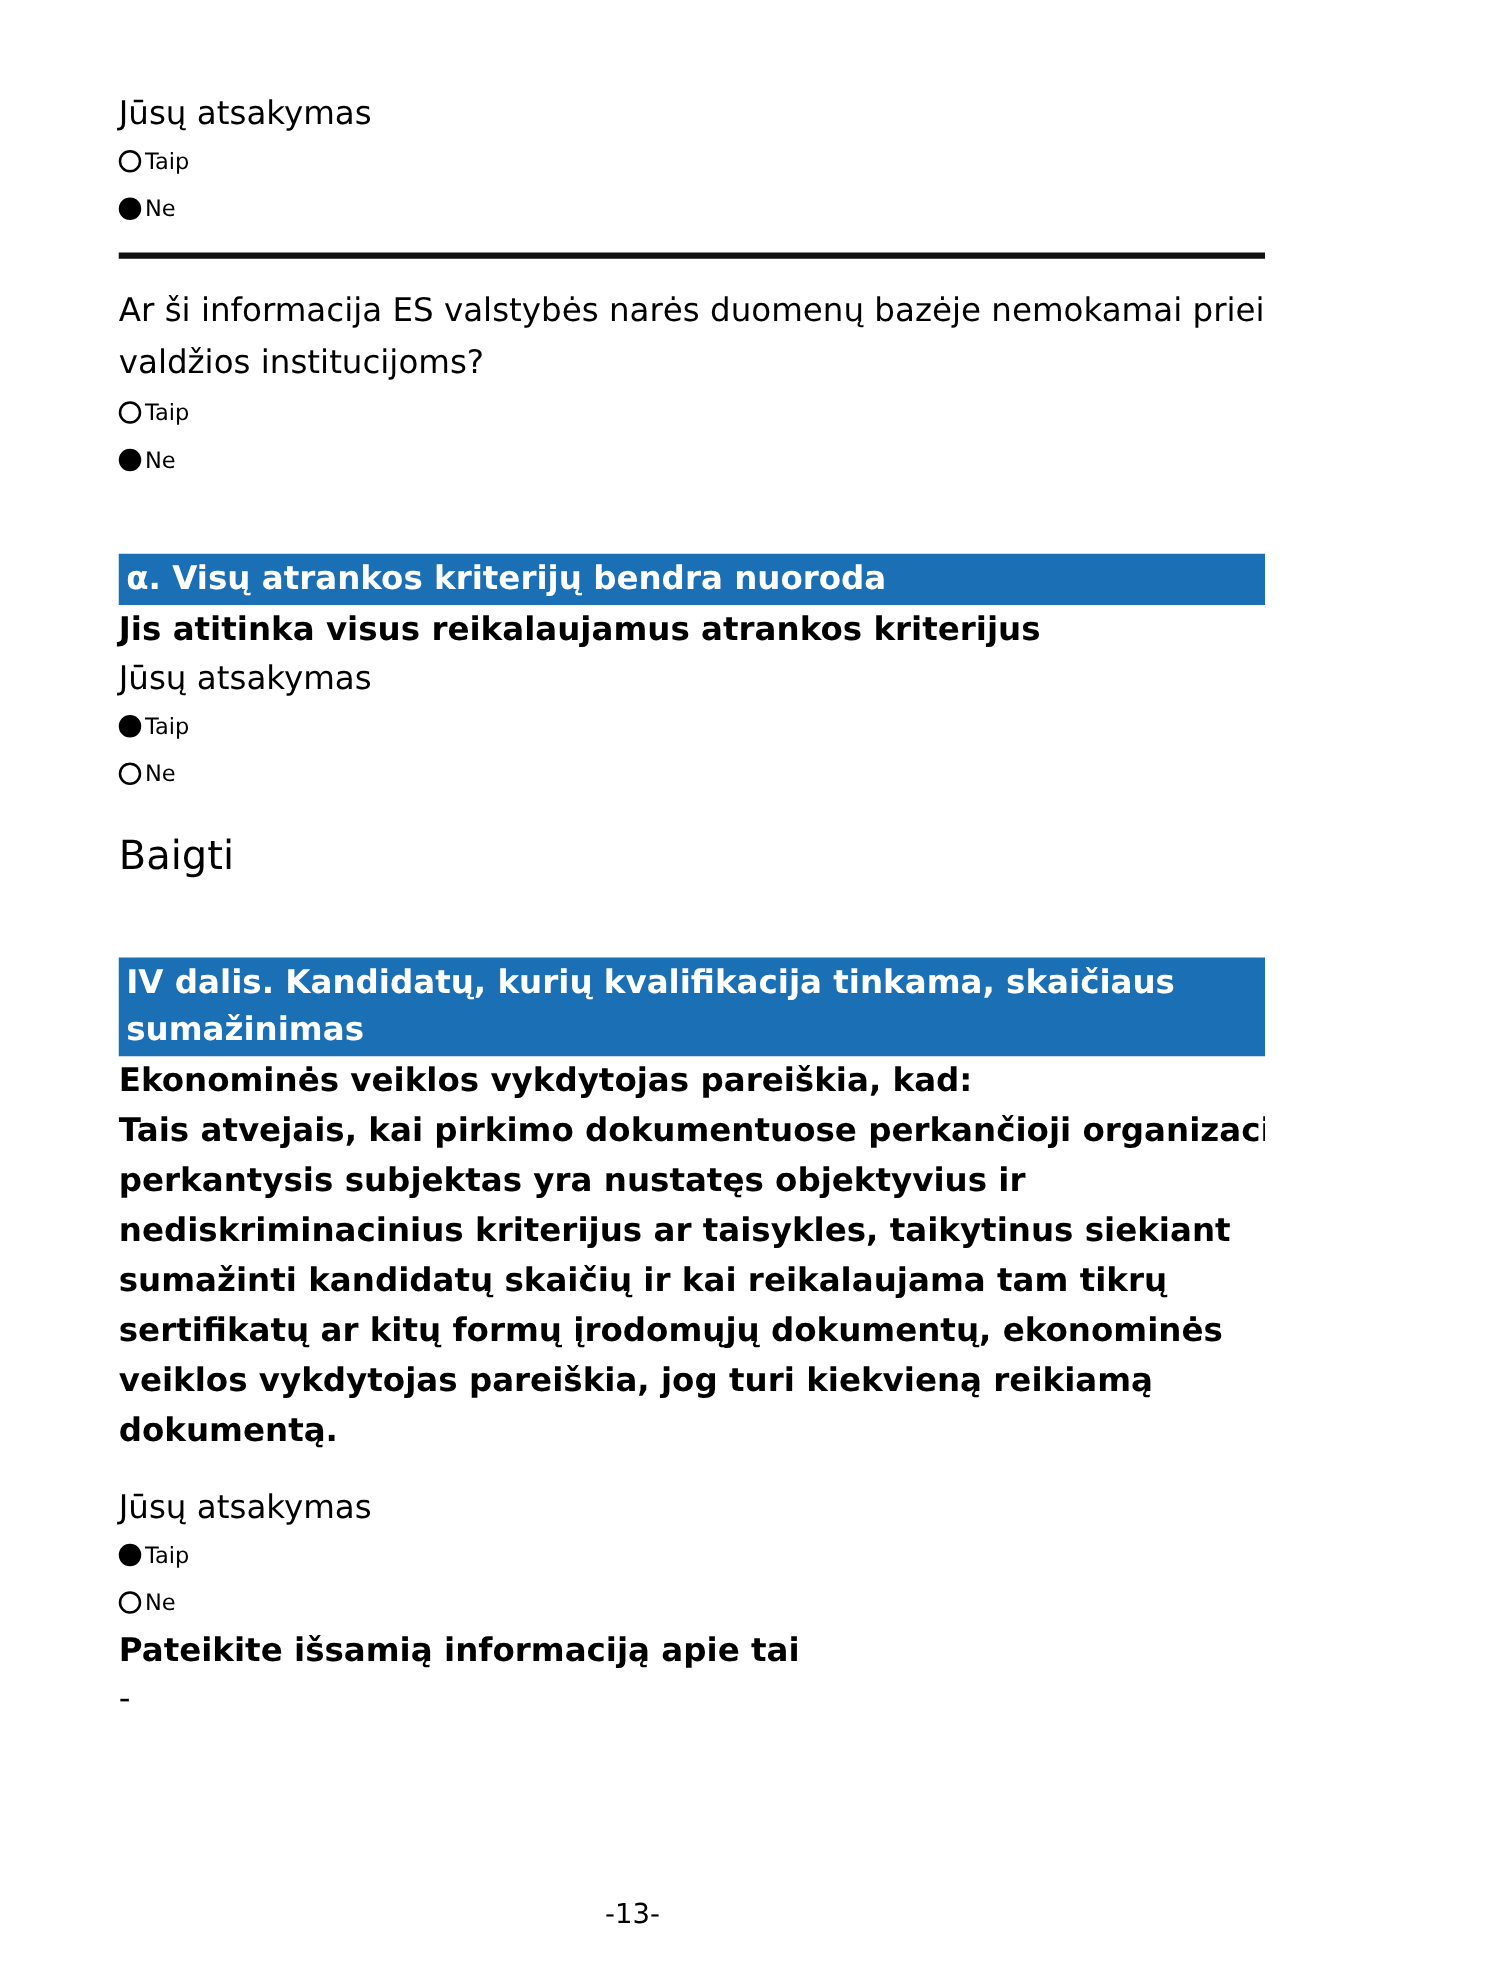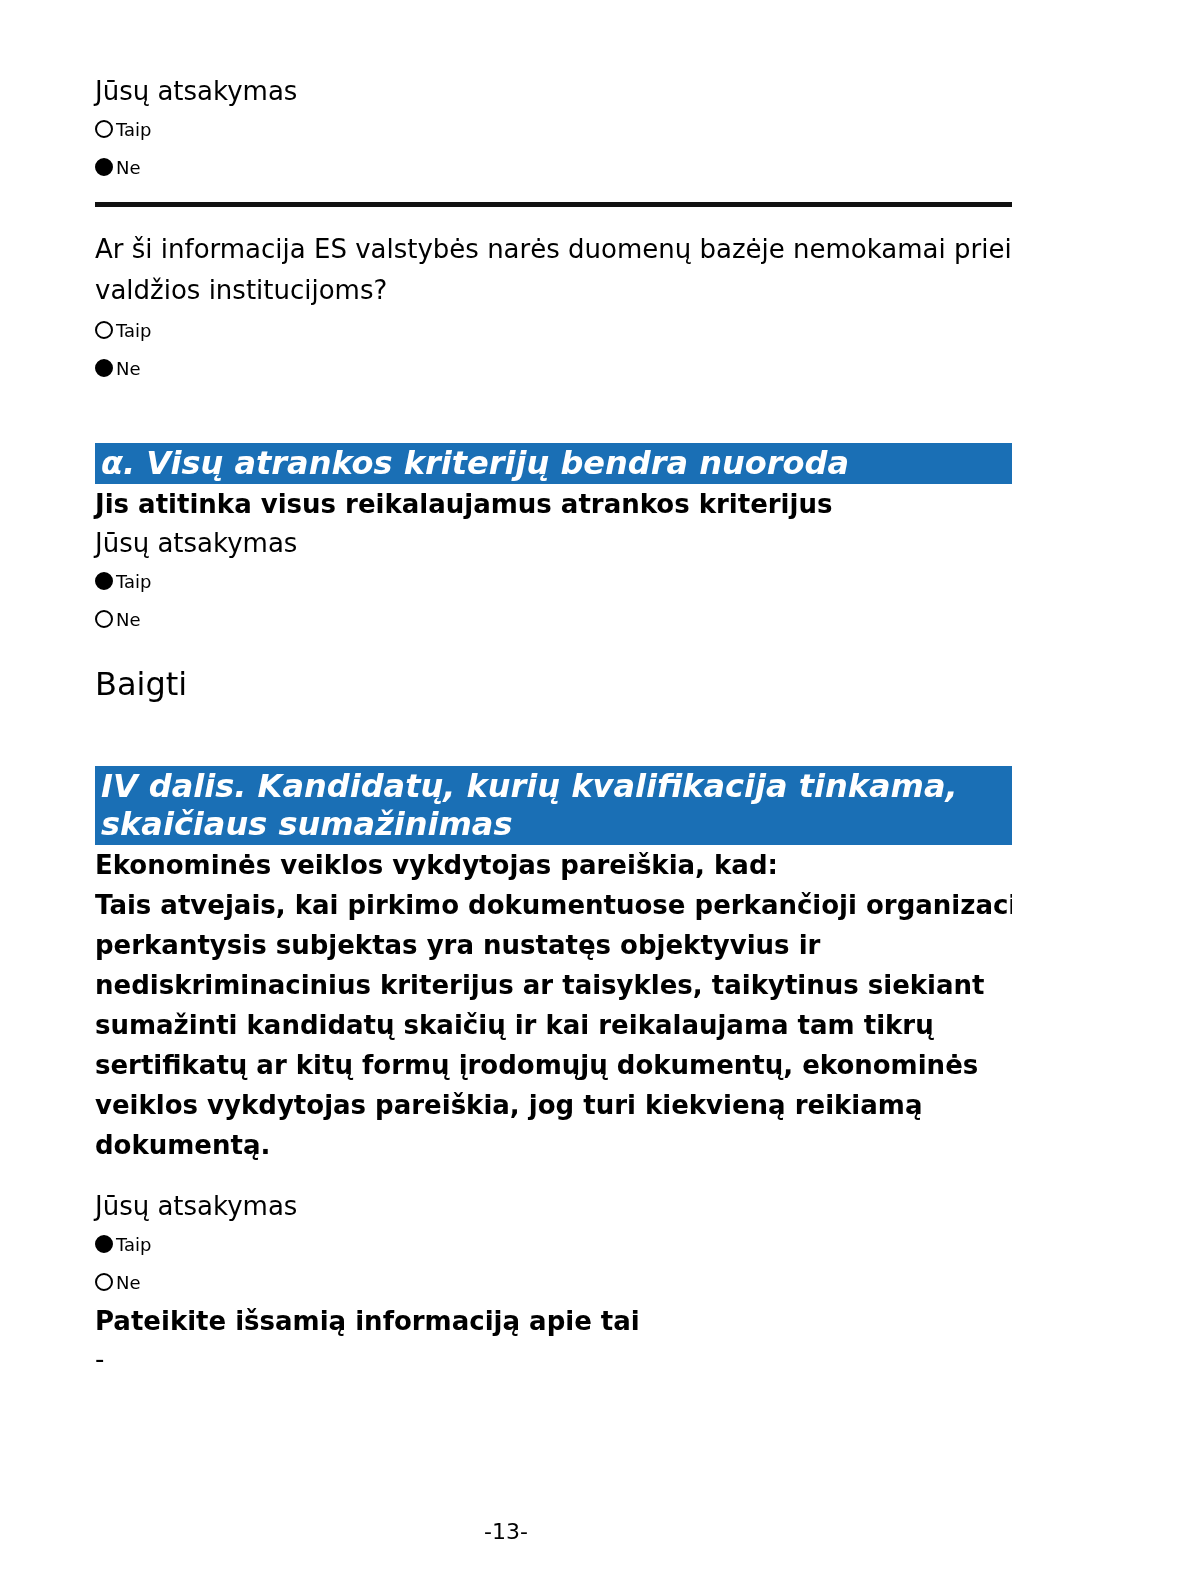--- a/index.html
+++ b/index.html
@@ -75,26 +75,25 @@
   .finish-title {
     font-size: 32px;
     font-weight: normal;
     margin: 24px 0 0 0;
     line-height: 44px;
   }
 
   .bar {
     background: var(--bar-bg, #1a6fb5);
     color: var(--bar-fg, #ffffff);
-    font-size: 32px;
+    font-size: 26px;
     font-weight: bold;
     line-height: 38px;
     padding: 1px 10px 2px 6px;
     margin-top: 56px;
-    font-style: italic;
   }
   .bar.second { margin-top: 60px; }
 
   .answer-label { margin-top: 16px; }
   .answer-label.spaced { margin-top: 22px; }
 
   .details-value {
     font-size: 26px;
     line-height: 36px;
   }

